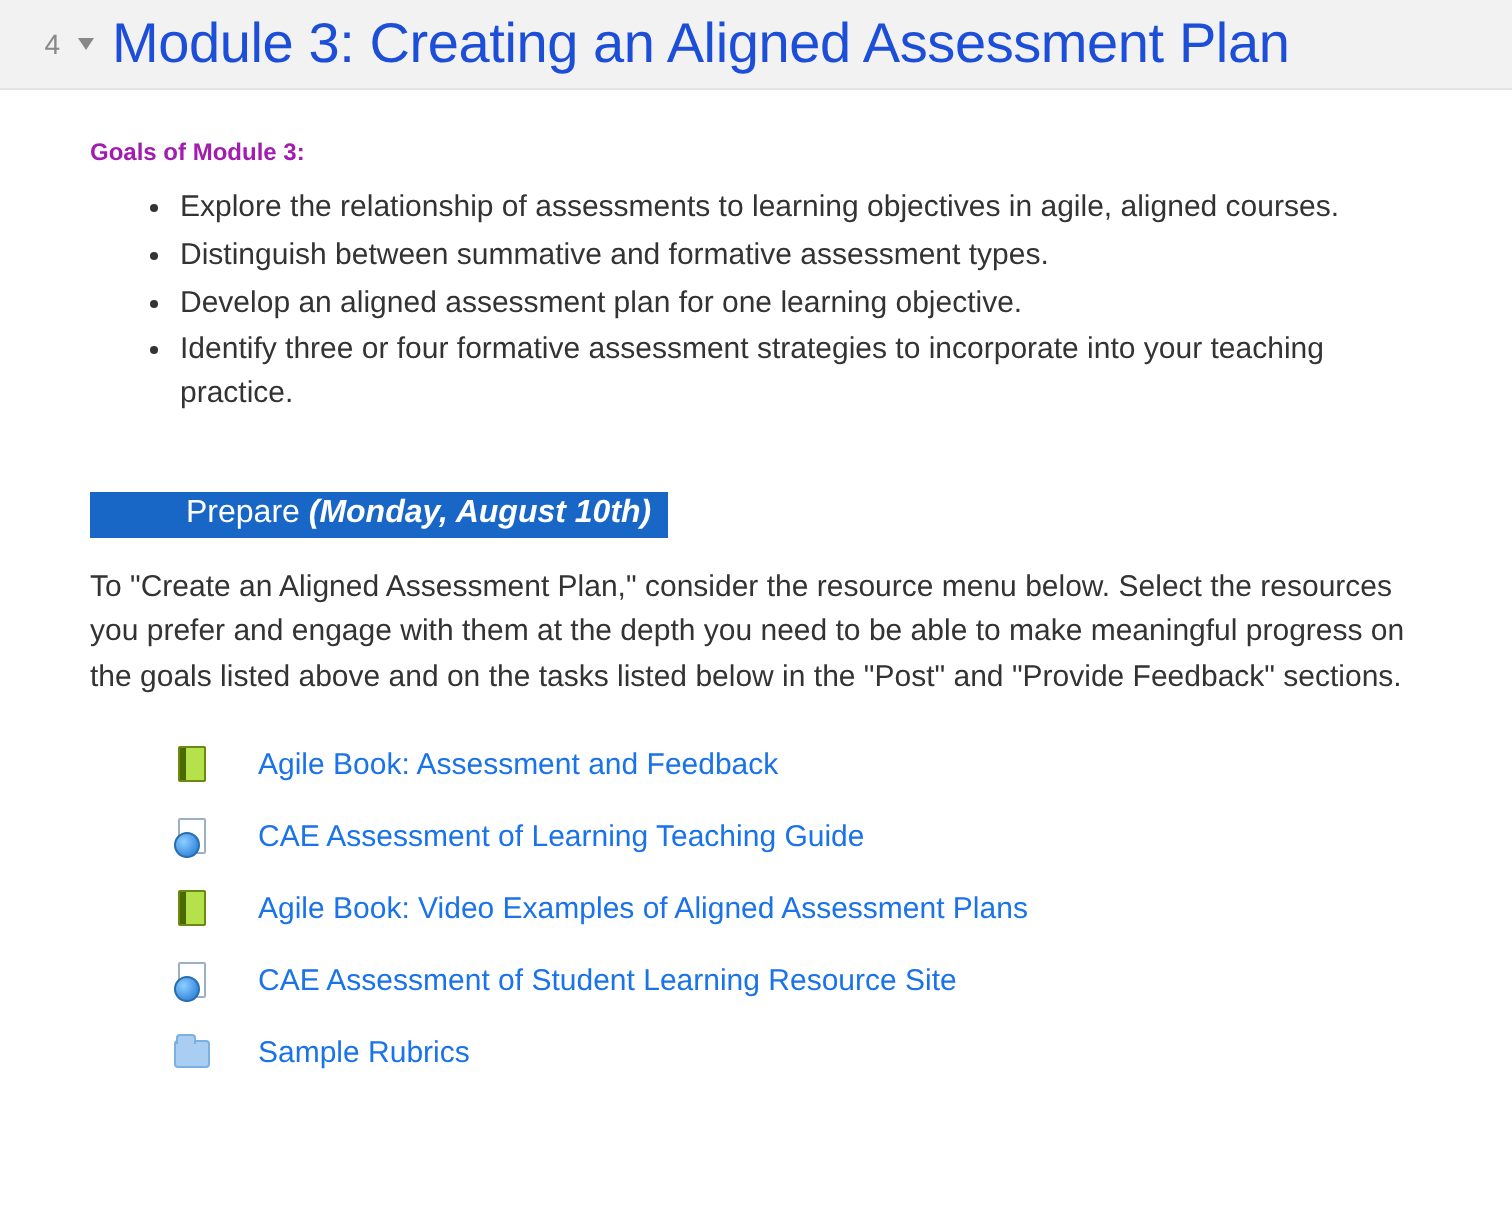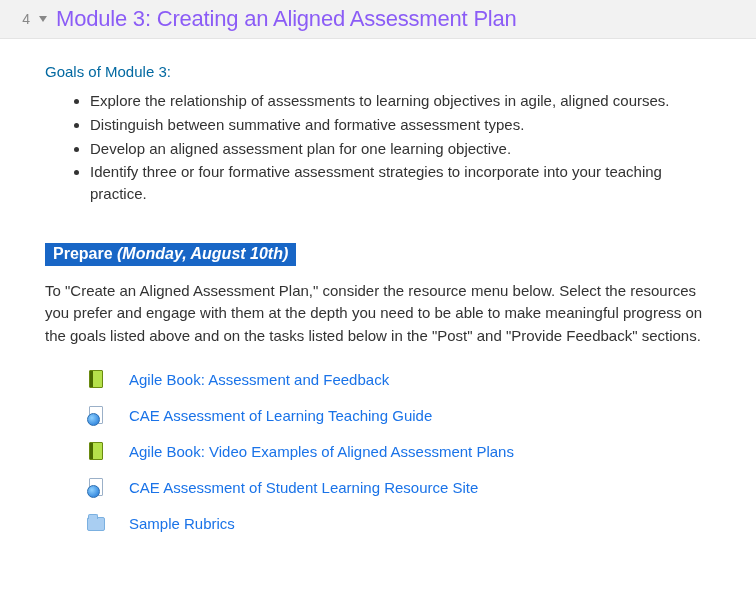--- a/index.html
+++ b/index.html
@@ -28,32 +28,32 @@
   .disclosure {
     display: inline-flex;
     align-items: center;
     justify-content: center;
     width: 14px;
     height: 14px;
     color: #777;
   }
   .disclosure svg { display: block; }
   .module-title {
-    font-size: 22px;
+    font-size: 28px;
     font-weight: 400;
-    color: #8b5cf6;
+    color: #1d4ed8;
     letter-spacing: -0.2px;
   }
   .content {
     padding: 24px 40px 0 45px;
   }
   .goals-heading {
-    font-size: 15px;
-    font-weight: 400;
-    color: #0369a1;
+    font-size: 12px;
+    font-weight: 700;
+    color: #a21caf;
     margin-bottom: 10px;
   }
   .goals-list {
     list-style: disc;
     margin-left: 45px;
     font-size: 15px;
     color: #333;
     line-height: 1.45;
   }
   .goals-list li { margin-bottom: 2px; }
@@ -62,21 +62,22 @@
   }
   .prepare-heading {
     display: inline-block;
     background: #1866c6;
     color: #fff;
     font-size: 16px;
     font-weight: 400;
     padding: 2px 8px 3px 8px;
   }
   .prepare-heading .prepare-word {
-    font-weight: 700;
+    font-weight: 400;
+    margin-left: 40px;
   }
   .prepare-heading .prepare-date {
     font-style: italic;
     font-weight: 700;
   }
   .prepare-desc {
     margin-top: 14px;
     font-size: 15px;
     color: #333;
     line-height: 1.5;

